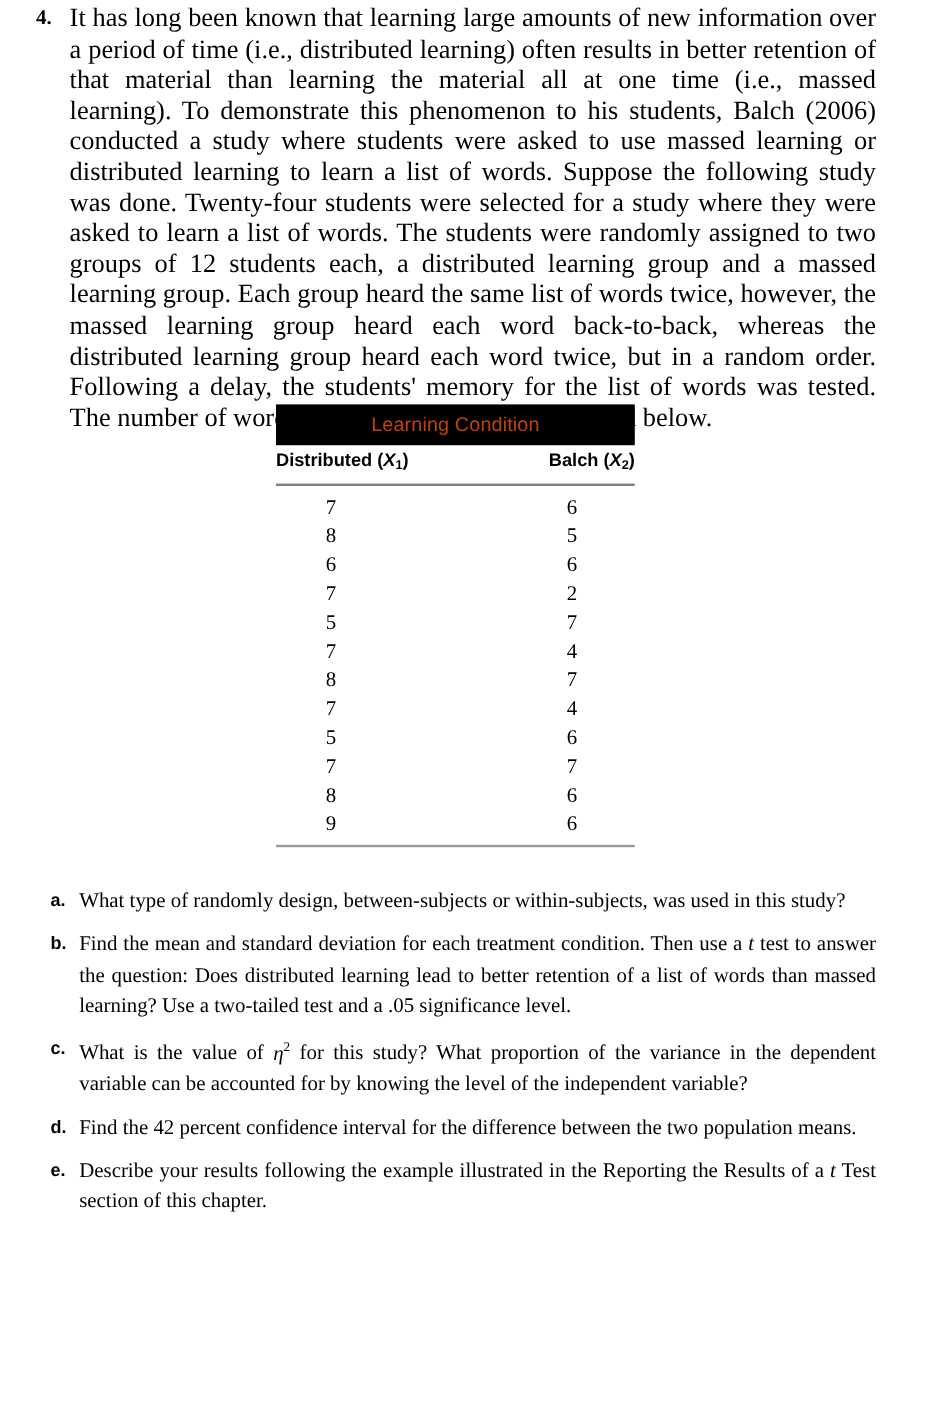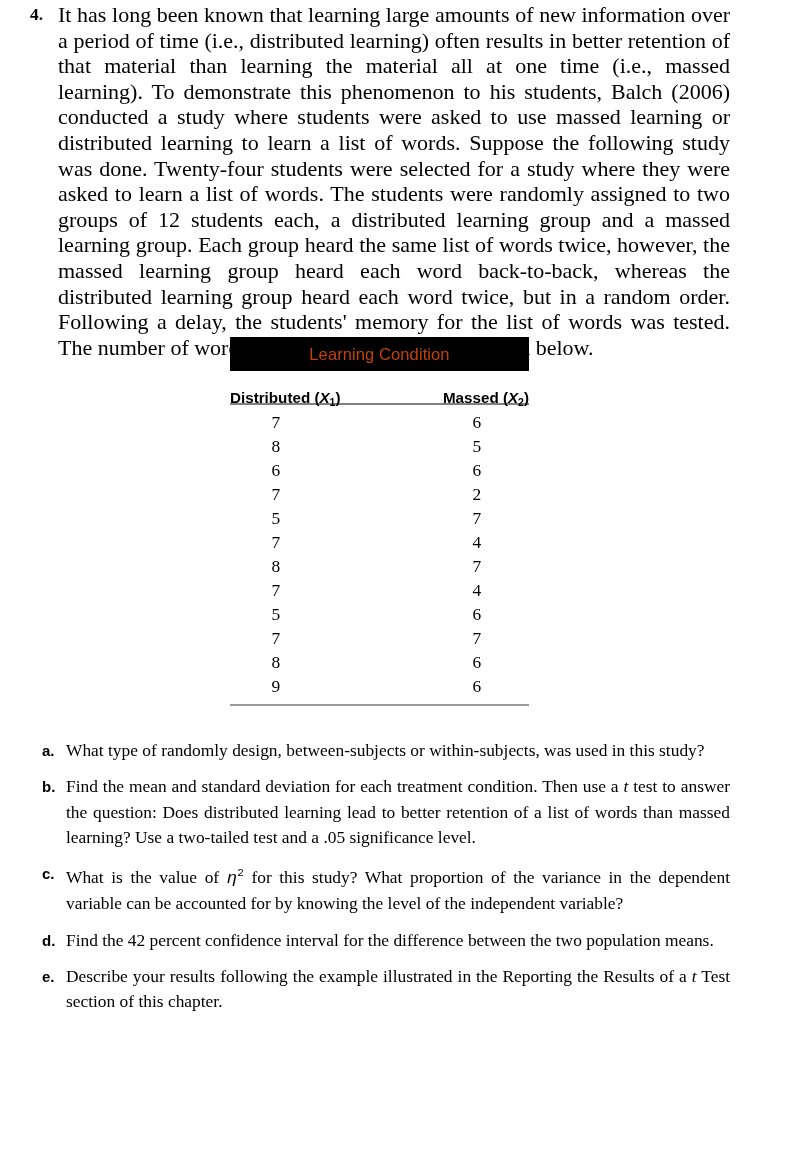--- a/index.html
+++ b/index.html
@@ -59,23 +59,23 @@
     line-height: 34px;
     text-align: center;
     font-family: "Liberation Sans", "DejaVu Sans", sans-serif;
     font-size: 16.5px;
     font-weight: normal;
     letter-spacing: .1px;
   }
   .tbl-colheads {
     display: flex;
     justify-content: space-between;
-    align-items: center;
+    align-items: flex-start;
     height: 34px;
-    padding-top: 20px;
+    padding-top: 4px;
     box-sizing: border-box;
     border-bottom: 2px solid #808080;
     font-family: "Liberation Sans", "DejaVu Sans", sans-serif;
     font-size: 15.2px;
     font-weight: bold;
   }
   .tbl-colheads .ch {
     white-space: nowrap;
   }
   .tbl-colheads .var {
@@ -134,21 +134,21 @@
   }
   .subq-text {
     flex: 1 1 auto;
     font-size: 17.4px;
     line-height: 25.3px;
     text-align: justify;
     text-justify: inter-word;
   }
   .it { font-style: italic; }
   .eta-sq {
-    font-family: Liberation Mono, monospace;
+    font-family: Liberation Serif, serif;
     font-style: italic;
   }
   .eta-sq sup {
     font-style: normal;
     font-size: 11px;
   }
 </style>
 </head>
 <body>
 
@@ -160,21 +160,21 @@
 </div>
 
 <div class="table-wrap">
   <div class="tbl-banner">Learning Condition</div>
 
   <div class="tbl-colheads">
     <div class="ch">
       <span>Distributed</span>&nbsp;(<span class="var">X</span><sub>1</sub>)
     </div>
     <div class="ch">
-      <span>Massed</span>&nbsp;(<span class="var">X</span><sub>2</sub>)
+      <span>Balch</span>&nbsp;(<span class="var">X</span><sub>2</sub>)
     </div>
   </div>
 
   <div class="tbl-body" id="table-body">
       <div class="tbl-row">
         <div class="tbl-cell-1">7</div>
         <div class="tbl-cell-2">6</div>
       </div>
       <div class="tbl-row">
         <div class="tbl-cell-1">8</div>

